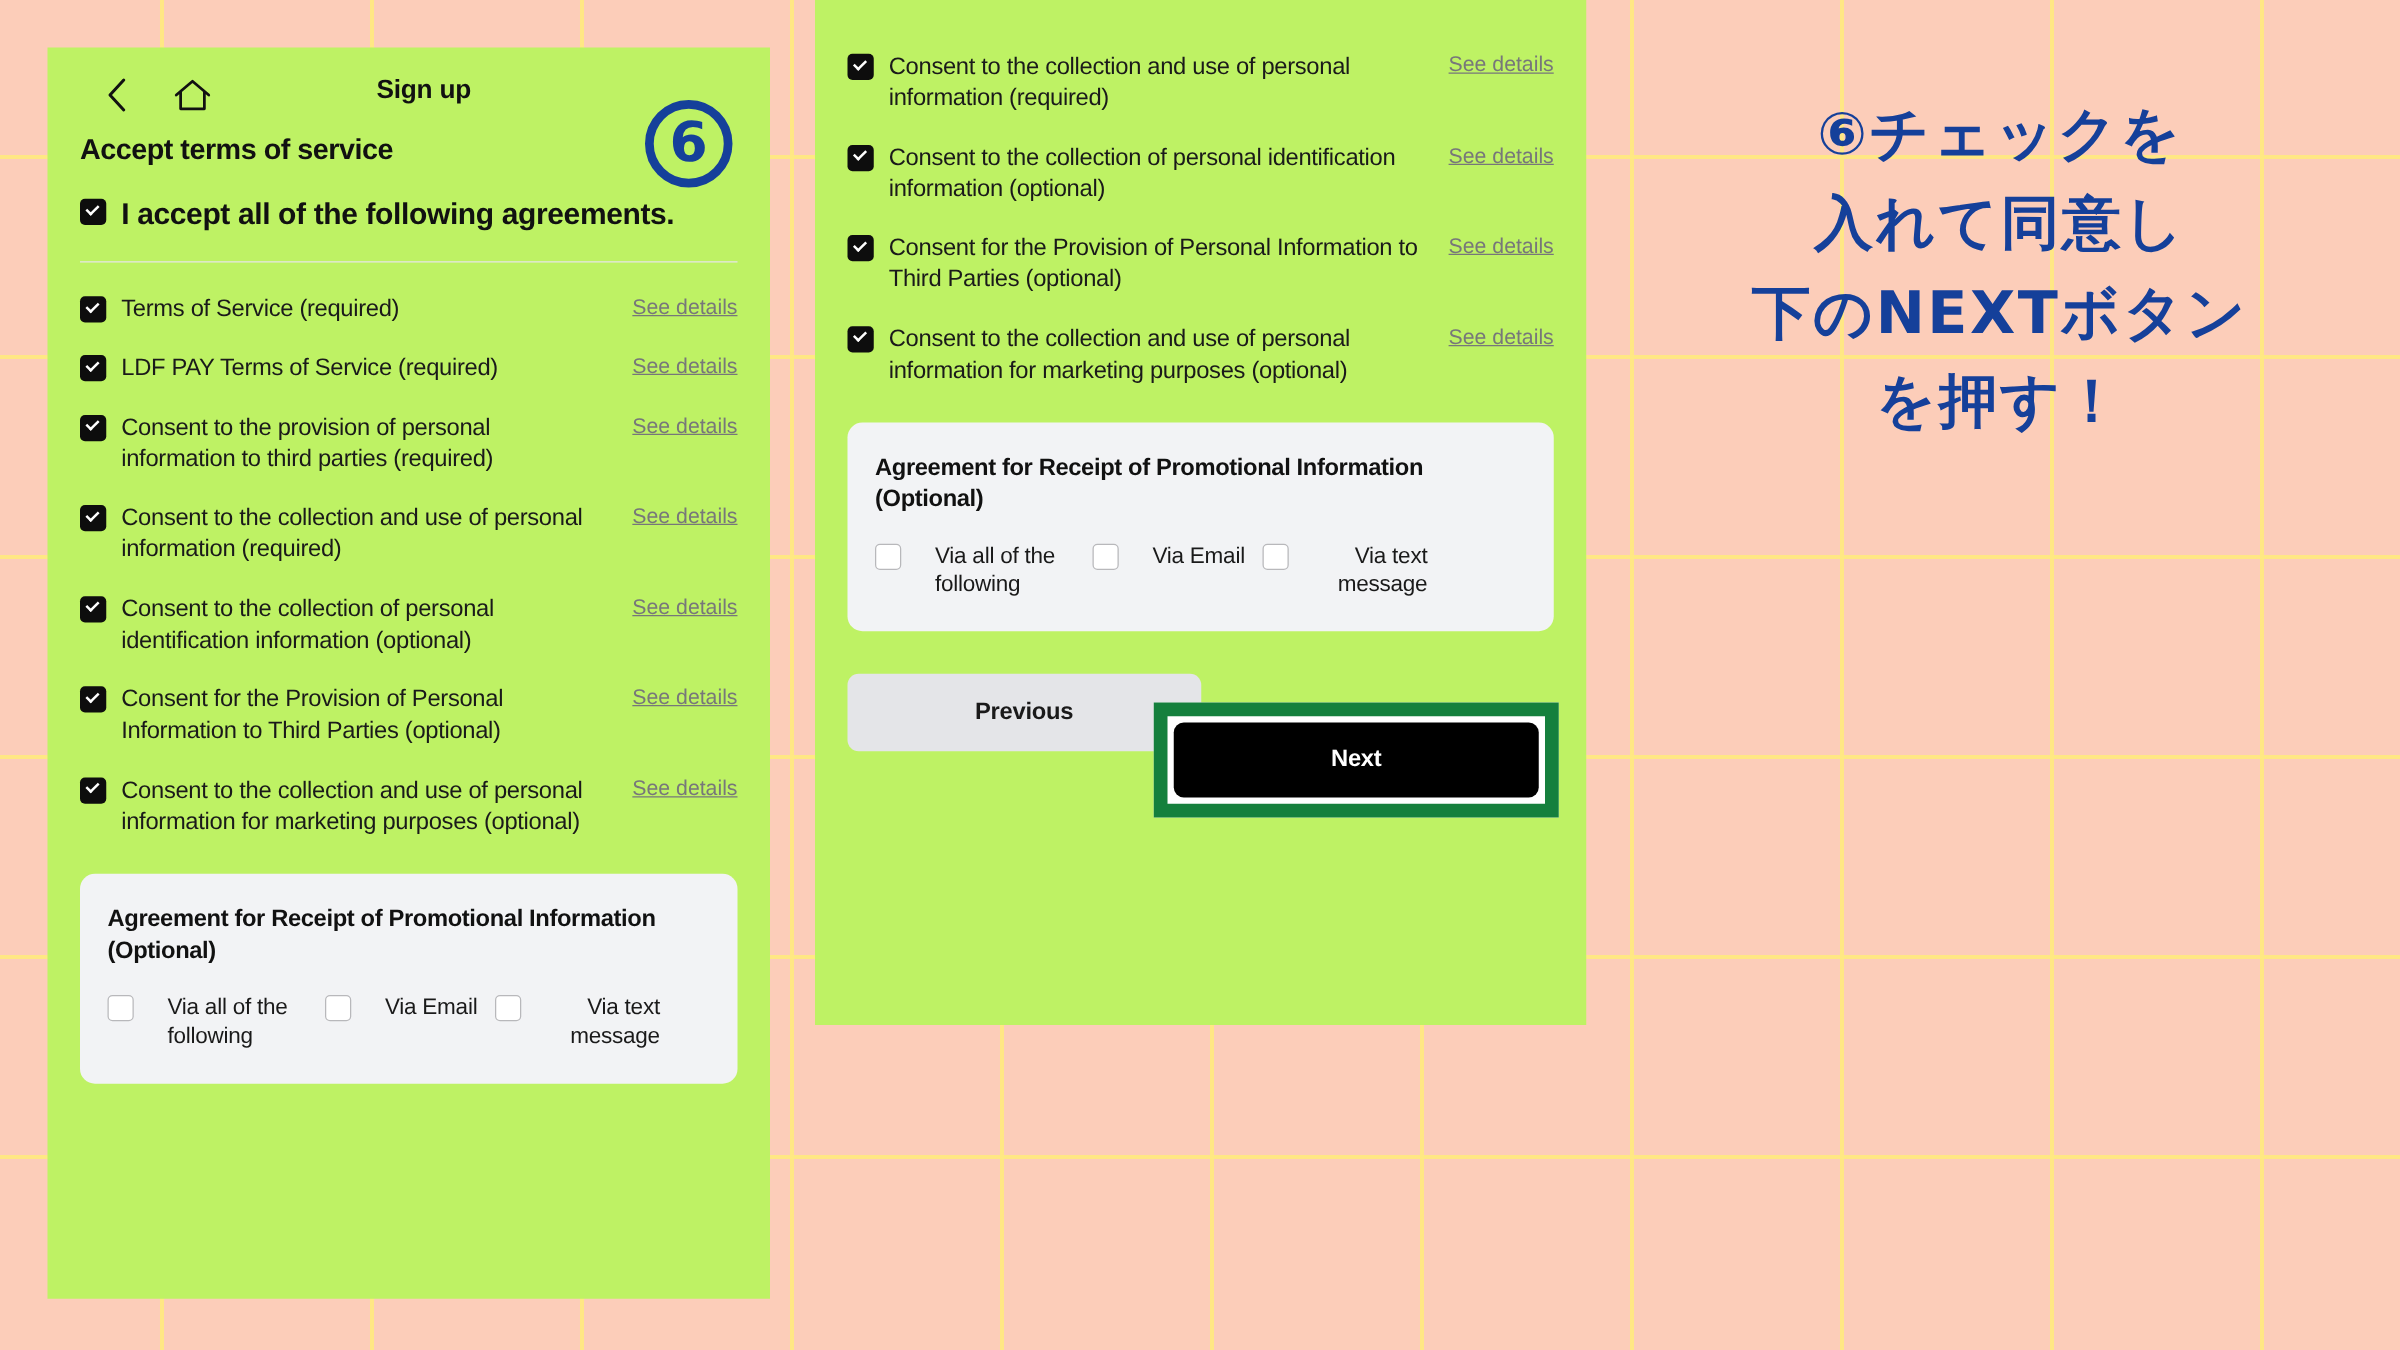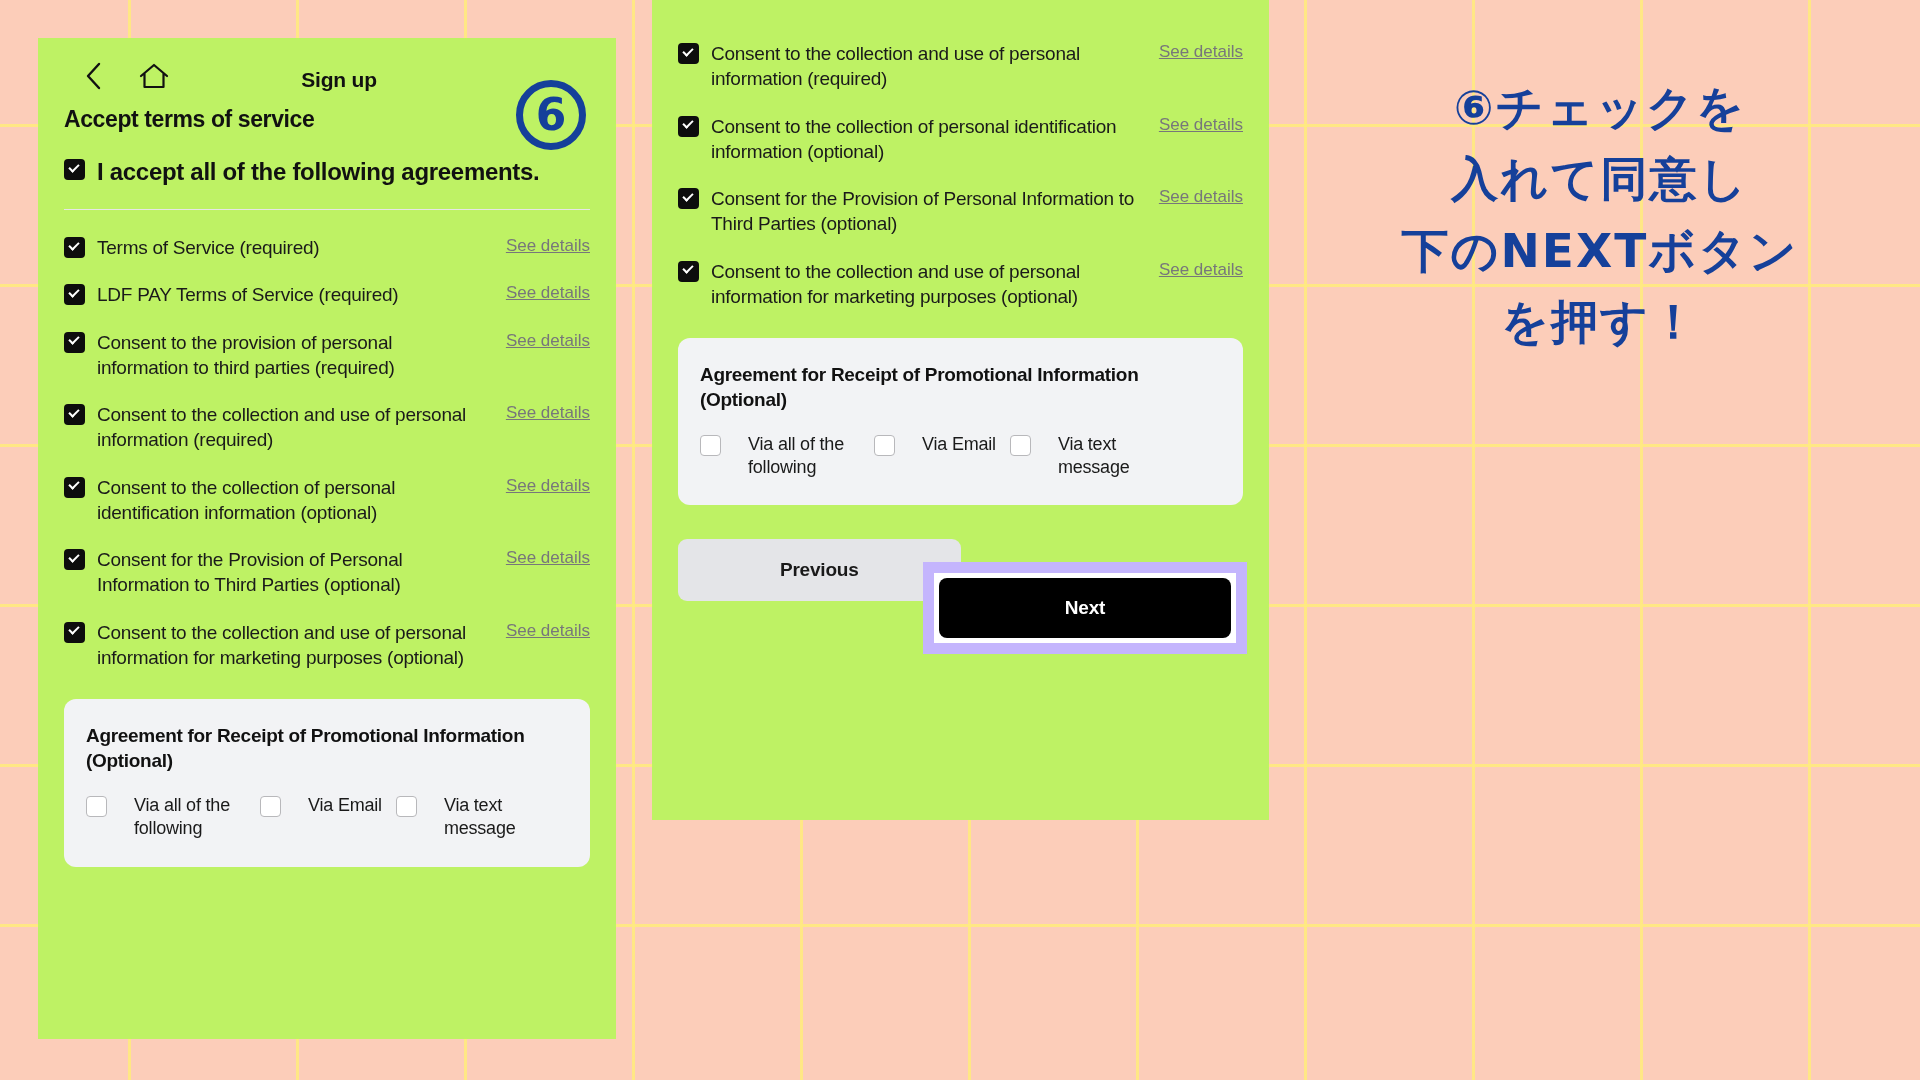--- a/index.html
+++ b/index.html
@@ -40,21 +40,21 @@
     left: 652px;
     top: 0px;
     width: 617px;
     height: 820px;
     overflow: hidden;
   }
 
   
   .app-header {
     display: flex;
-    align-items: flex-end;
+    align-items: flex-start;
     padding: 22px 26px 4px 18px;
     position: relative;
     margin-left: 24px;
   }
   .back-icon {
     width: 26px; height: 32px;
     display: flex; align-items: center; justify-content: center;
     cursor: pointer;
   }
   .home-icon {
@@ -203,21 +203,21 @@
     gap: 27px;
     cursor: pointer;
   }
   .promo-opt .text {
     font-size: 18px;
     color: #1a1a1a;
     line-height: 1.3;
     letter-spacing: -0.2px;
   }
   .promo-opt:nth-child(1) .text { width: 112px; }
-  .promo-opt:nth-child(3) .text { width: 84px; }
+  .promo-opt:nth-child(3) .text { width: 84px; text-align: right; }
 
   
   .footer-bar {
     display: flex;
     margin: 34px 26px 0 26px;
     gap: 0;
     align-items: center;
   }
   .btn {
     height: 62px;
@@ -243,21 +243,21 @@
     flex: 1 1 0;
   }
 
   
   .next-wrap {
     position: absolute;
     left: 271px;
     top: 562px;
     width: 324px;
     height: 92px;
-    border: 11px solid #c4b5fd;
+    border: 11px solid #15803d;
     background: #ffffff;
     padding: 5px;
     display: flex;
   }
   .next-wrap .btn-next {
     width: 100%;
     height: 100%;
     border-radius: 8px;
   }
 

